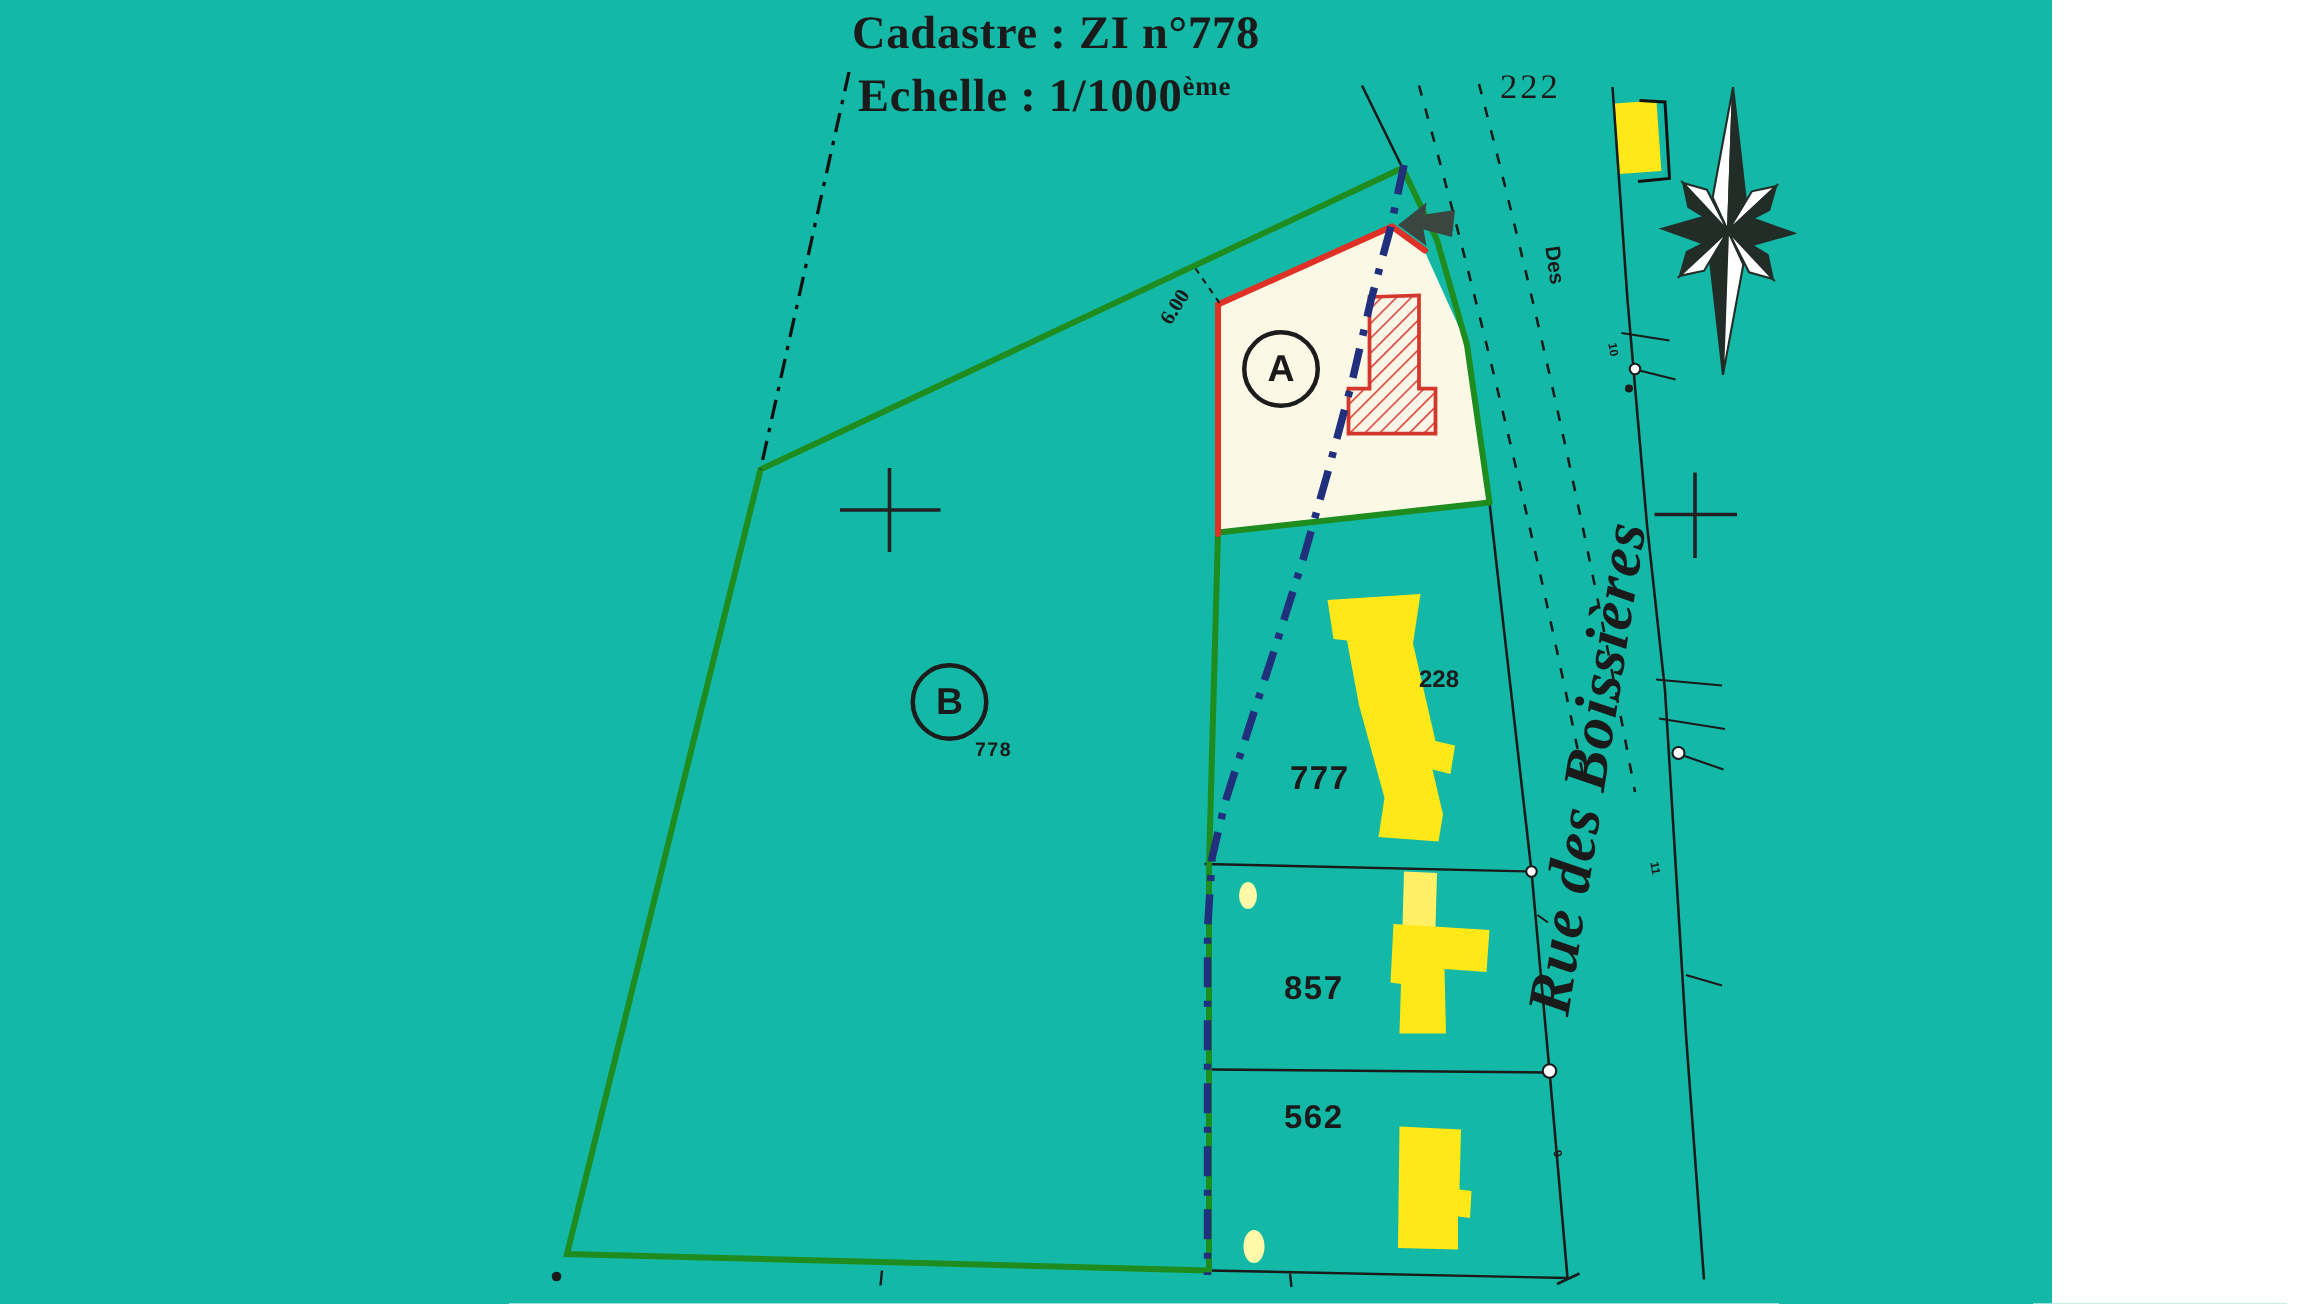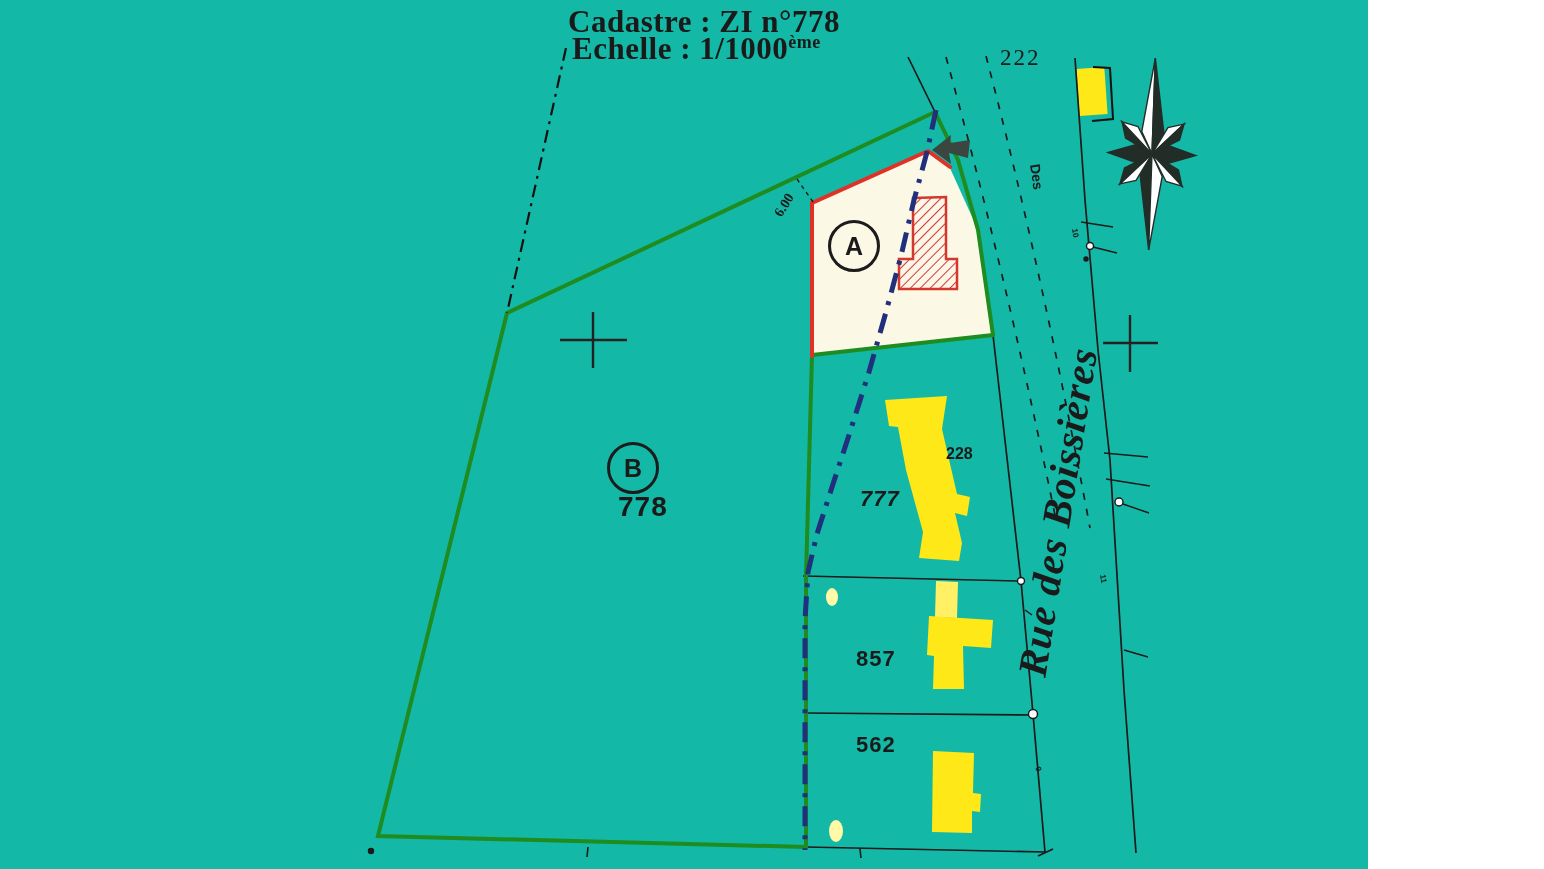--- a/index.html
+++ b/index.html
@@ -129,39 +129,39 @@
       <path d="M1183,185 L1167,181 L1152,154 Z" fill="#ffffff"></path>
       <path d="M1121,185 L1125,169 L1152,154 Z" fill="#232d28"></path>
       <path d="M1121,185 L1137,181 L1152,154 Z" fill="#ffffff"></path>
       <path d="M1121,123 L1125,139 L1152,154 Z" fill="#232d28"></path>
       <path d="M1121,123 L1137,127 L1152,154 Z" fill="#ffffff"></path>
     </g>
   </svg>
 
   <div class="lbl serif title-line" style="left:568px;top:6px;">Cadastre : ZI n°778</div>
 
-  <div class="lbl serif title-line" style="left:572px;top:33px;">
+  <div class="lbl serif title-line" style="left:572px;top:48px;">
     <span>Echelle : 1/1000</span><sup>ème</sup>
   </div>
 
   <div class="lbl serif p222" style="left:1000px;top:46px;">222</div>
 
   <div class="lbl des" style="left:1042px;top:163px;">Des</div>
 
   <div class="lbl serif rue" style="left:1058px;top:512px;">Rue des Boissières</div>
 
   <div class="zone-circle" style="left:828px;top:220px;">
     <span>A</span>
   </div>
   <div class="zone-circle" style="left:607px;top:442px;">
     <span>B</span>
   </div>
 
-  <div class="lbl pnum" style="left:618px;top:493px;font-size:28px;">778</div>
-  <div class="lbl pnum" style="left:860px;top:488px;font-style:italic;">777</div>
+  <div class="lbl pnum" style="left:650px;top:493px;font-size:13px;">778</div>
+  <div class="lbl pnum" style="left:860px;top:508px;">777</div>
   <div class="lbl pnum" style="left:856px;top:648px;">857</div>
   <div class="lbl pnum" style="left:856px;top:734px;text-align:center;">562</div>
   <div class="lbl pnum-sm" style="left:946px;top:446px;">228</div>
 
   <div class="lbl dim" style="left:772px;top:212px;">6.00</div>
 
   <div class="lbl hn" style="left:1078px;top:228px;transform:rotate(80deg);">10</div>
   <div class="lbl hn" style="left:1106px;top:574px;transform:rotate(80deg);">11</div>
   <div class="lbl hn" style="left:1041px;top:766px;transform:rotate(72deg);">9</div>
 

